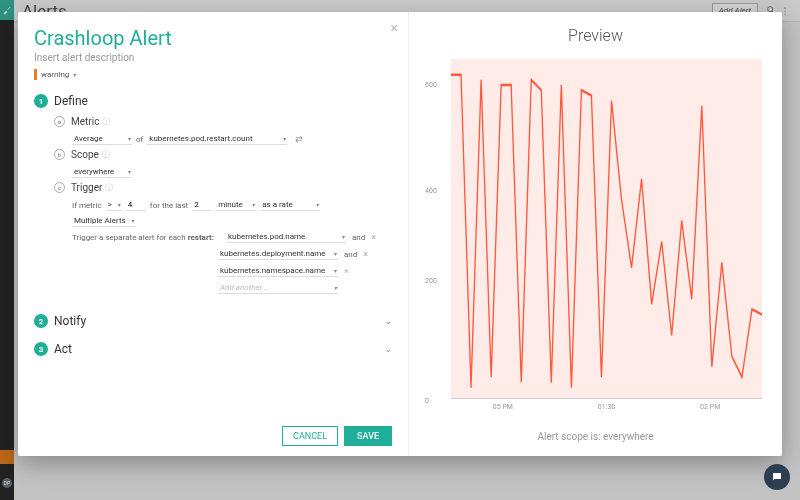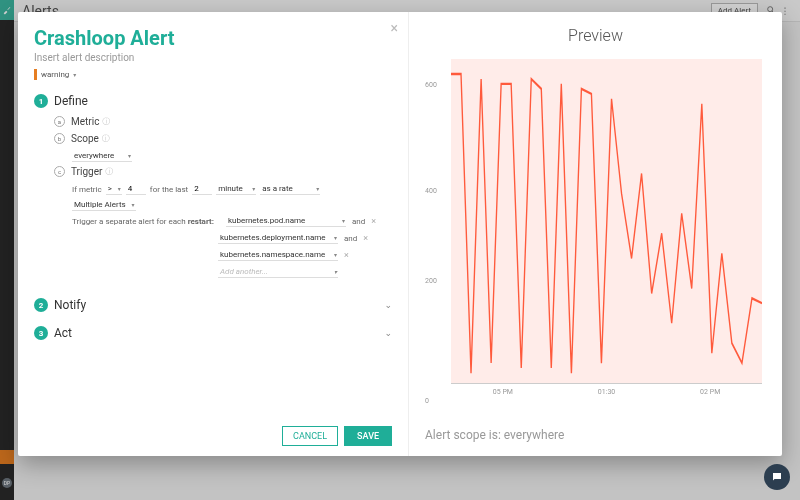--- a/index.html
+++ b/index.html
@@ -4,29 +4,29 @@
 <style>
   * { box-sizing: border-box; margin: 0; padding: 0; font-family: -apple-system, BlinkMacSystemFont, "Segoe UI", Roboto, sans-serif; }
   body { background: #c7c7c7; width: 800px; height: 500px; overflow: hidden; position: relative; font-size: 9px; color: #333; }
   .app-bg { position: absolute; inset: 0; background: #eee; }
   .leftnav { position: absolute; left: 0; top: 0; bottom: 0; width: 14px; background: #2a2a2a; }
   .leftnav .brand { width: 14px; height: 20px; background: #3bb39e; display:flex; align-items:center; justify-content:center; }
   .leftnav .brand svg { width:10px; height:10px; }
   .leftnav .orange { position:absolute; bottom:36px; left:0; width:14px; height:14px; background:#e67e22; }
   .leftnav .avatar { position:absolute; bottom:12px; left:2px; width:10px; height:10px; border-radius:50%; background:#6c757d; color:#fff; font-size:5px; display:flex; align-items:center; justify-content:center; }
   .topbar { position:absolute; left:14px; right:0; top:0; height:22px; background:#f6f6f6; border-bottom:1px solid #ddd; display:flex; align-items:center; padding:0 8px; }
-  .topbar .title { font-size:14px; color:#555; flex:1; }
-  .topbar .btn { border:1px solid #bbb; background:#fff; padding:2px 6px; font-size:8px; color:#555; margin-right:6px; cursor:pointer; }
+  .topbar .title { font-size:17px; color:#555; flex:1; }
+  .topbar .btn { border:1px solid #bbb; background:#fff; padding:2px 6px; font-size:8px; color:#555; margin-right:6px; cursor:pointer;font-style:italic; }
   .topbar .ico { width:14px; text-align:center; color:#666; cursor:pointer; }
   .overlay { position:absolute; inset:0; background:rgba(0,0,0,0.18); }
   .modal { position:absolute; left:18px; right:18px; top:12px; bottom:44px; background:#fff; border-radius:2px; box-shadow:0 8px 24px rgba(0,0,0,0.3); display:flex; }
   .pane-left { flex:1.05; padding:14px 16px 10px 16px; display:flex; flex-direction:column; position:relative; }
   .pane-right { flex:1; padding:14px 16px; border-left:1px solid #eee; display:flex; flex-direction:column; }
   .close { position:absolute; right:10px; top:8px; color:#bbb; cursor:pointer; font-size:14px; }
-  h1.alert-title { color:#1fae98; font-weight:700; font-size:20px; margin-bottom:2px; }
+  h1.alert-title { color:#1fae98; font-weight:400; font-size:20px; margin-bottom:2px; }
   .desc { color:#999; font-size:10px; margin-bottom:6px; }
   .chip { display:inline-flex; align-items:center; border-left:3px solid #e67e22; padding:1px 4px; font-size:8px; color:#555; cursor:pointer; }
   .chip .car { margin-left:4px; font-size:6px; color:#888; }
   .section { margin-top:14px; }
   .sec-head { display:flex; align-items:center; cursor:pointer; }
   .num { width:14px; height:14px; border-radius:50%; background:#1fae98; color:#fff; font-size:8px; display:flex; align-items:center; justify-content:center; margin-right:6px; font-weight:bold; }
   .sec-title { font-size:12px; color:#333; flex:1; }
   .chev { color:#888; font-size:9px; }
   .sub { margin-left:20px; margin-top:8px; }
   .sub-row { display:flex; align-items:center; margin-bottom:6px; }
@@ -48,21 +48,21 @@
   .x { color:#aaa; cursor:pointer; font-size:9px; }
   .footer { margin-top:auto; display:flex; justify-content:flex-end; gap:6px; padding-top:10px; }
   .btn-outline { border:1px solid #1fae98; color:#1fae98; background:#fff; padding:4px 10px; font-size:9px; cursor:pointer; }
   .btn-solid { border:1px solid #1fae98; background:#1fae98; color:#fff; padding:4px 12px; font-size:9px; cursor:pointer; font-weight:500; }
   .preview-title { text-align:center; font-size:16px; color:#555; font-weight:300; margin-bottom:10px; }
   .chart-wrap { flex:1; position:relative; }
   .chart-area { position:absolute; left:26px; right:4px; top:4px; bottom:26px; background:rgba(255,99,71,0.12); border-bottom:1px solid #ccc; }
   .ytick { position:absolute; left:0; font-size:7px; color:#999; transform:translateY(-50%); width:22px; }
   .xtick { position:absolute; bottom:14px; font-size:7px; color:#999; transform:translateX(-50%); }
   svg.line { position:absolute; left:0; top:0; width:100%; height:100%; }
-  .scope-note { font-size:12px; color:#999; margin-top:18px; }
+  .scope-note { text-align:center; font-size:10px; color:#999; margin-top:6px; }
   .help-bubble { position:absolute; right:10px; bottom:10px; width:26px; height:26px; border-radius:50%; background:#2c3e50; display:flex; align-items:center; justify-content:center; }
   .help-bubble svg { width:12px; height:12px; fill:#fff; }
   .settings-ico { font-size:9px; color:#888; cursor:pointer; margin-left:4px; }
 </style>
 </head>
 <body>
 
 <div class="app-bg">
   <div class="leftnav">
     <div class="brand">
@@ -103,20 +103,26 @@
         <span class="num">1</span>
         <span class="sec-title">Define</span>
       </div>
 
       <div class="sub">
         <div class="sub-row">
           <span class="bullet">a</span>
           <span class="sub-lbl">Metric</span>
           <span class="info">ⓘ</span>
         </div>
+        <div class="field-row">
+          <span class="dd med">Average</span>
+          <span class="txt">of</span>
+          <span class="dd wide">kubernetes.pod.restart.count</span>
+          <span class="settings-ico">⇄</span>
+        </div>
 
         <div class="sub-row">
           <span class="bullet">b</span>
           <span class="sub-lbl">Scope</span>
           <span class="info">ⓘ</span>
         </div>
         <div class="field-row">
           <span class="dd med">everywhere</span>
         </div>
 

